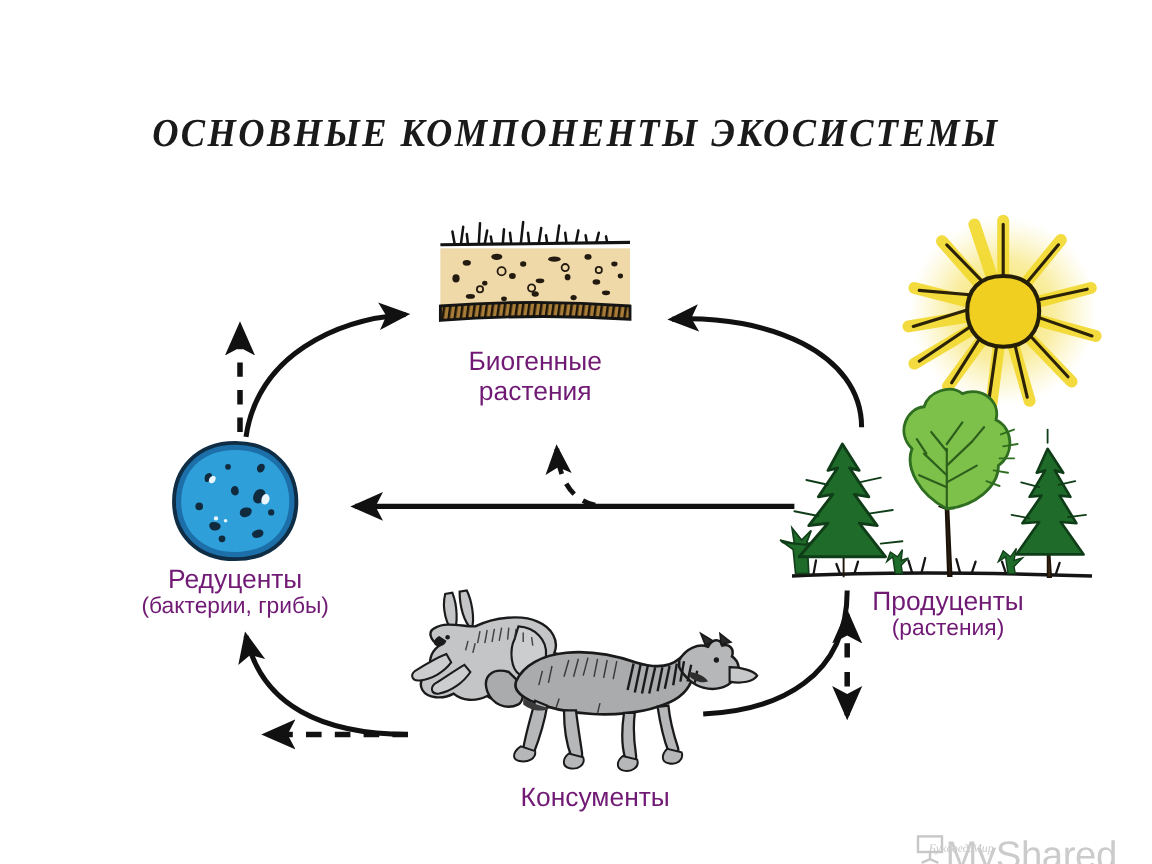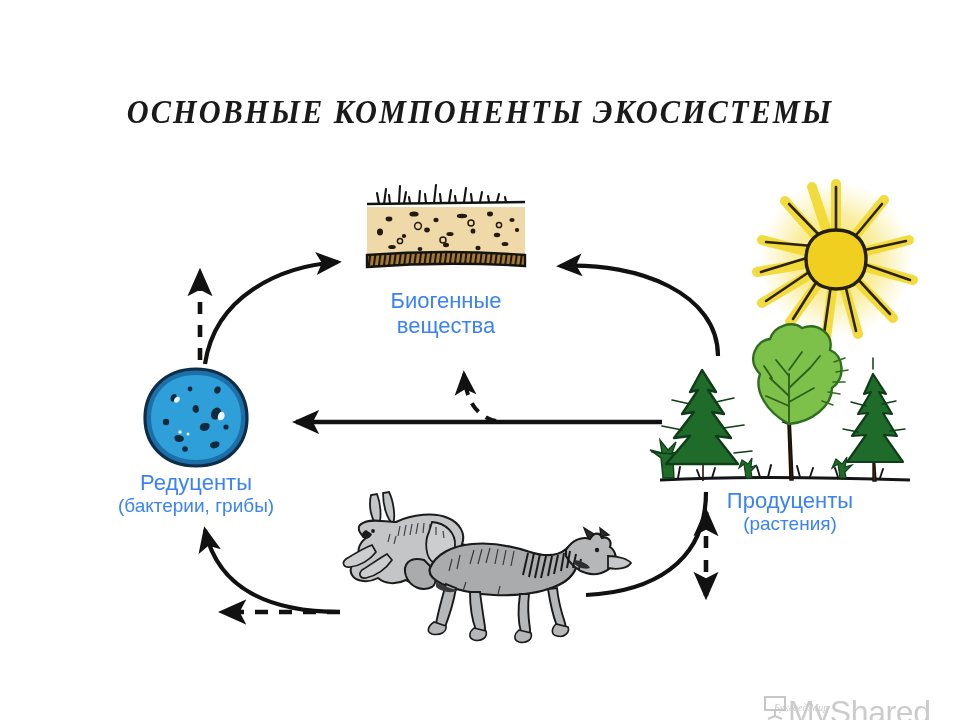--- a/index.html
+++ b/index.html
@@ -29,21 +29,21 @@
     font-weight: bold;
     font-size: 33px;
     letter-spacing: 2.2px;
     color: #1a1a1a;
     transform: scaleX(0.92);
     white-space: nowrap;
   }
   .label {
     position: absolute;
     text-align: center;
-    color: #3b82f6;
+    color: #701a75;
     white-space: nowrap;
     line-height: 1.15;
   }
   .label .l1 { font-size: 22px; display: block; }
   .label .l2 { font-size: 19px; display: block; }
   #svg-layer {
     position: absolute;
     left: 0;
     top: 0;
     width: 960px;
@@ -403,34 +403,35 @@
     </g>
 
     <g fill="none" stroke="#111111">
       <path d="M 706 468 L 706 552" stroke-width="4.6" stroke-dasharray="12 12" marker-start="url(#ah)" marker-end="url(#ah)"></path>
     </g>
 
   </svg>
 
   <div class="label" style="left:326px; top:244px; width:240px;">
     <span class="l1">Биогенные</span>
-    <span class="l1">вещества</span>
+    <span class="l1">растения</span>
   </div>
 
   <div class="label" style="left:76px; top:426px; width:240px;">
     <span class="l1">Редуценты</span>
     <span class="l2">(бактерии, грибы)</span>
   </div>
 
   <div class="label" style="left:680px; top:444px; width:220px;">
     <span class="l1">Продуценты</span>
     <span class="l2">(растения)</span>
   </div>
 
   <div class="label" style="left:326px; top:608px; width:340px;">
+    <span class="l1">Консументы</span>
   </div>
 
   <div id="watermark">
     <svg width="26" height="26" viewBox="0 0 26 26" style="position:absolute; left:0; top:2px;">
       <rect x="3" y="3" width="20" height="13" fill="none" stroke="#4a4a50" stroke-width="2"></rect>
       <path d="M 13 16 L 13 22 M 13 22 L 6 25 M 13 22 L 20 25" stroke="#4a4a50" stroke-width="2" fill="none"></path>
     </svg>
     <span class="wm-sub">Буквоед.Мир</span>
     <span class="wm-text">MyShared</span>
   </div>

